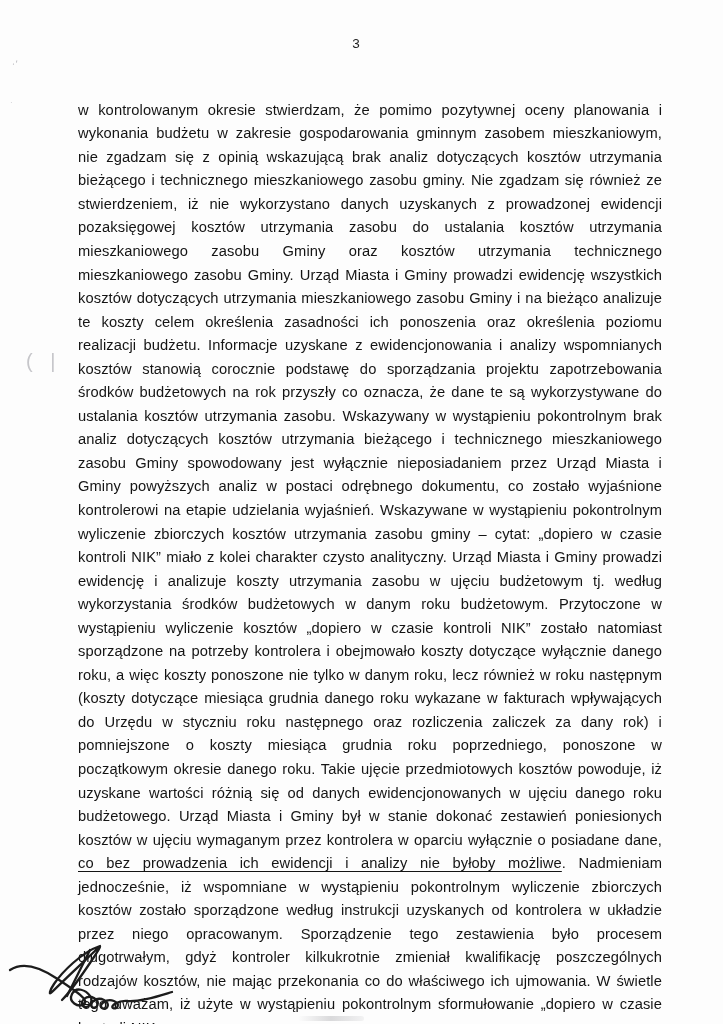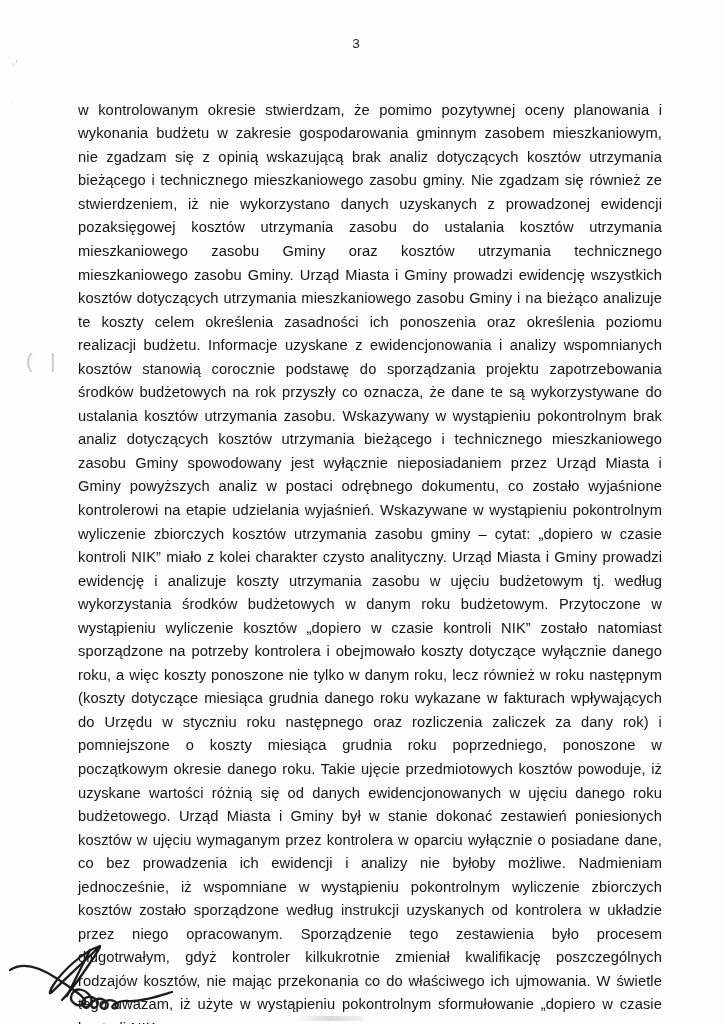--- a/index.html
+++ b/index.html
@@ -33,21 +33,21 @@
     width: 584px;
     font-size: 14.7px;
     line-height: 23.55px;
     text-align: justify;
     letter-spacing: 0.1px;
     word-spacing: 0.5px;
     color: #141414;
   }
   .run-normal { font-weight: normal; margin-top: 12px; }
   .run-bold   { font-weight: normal; }
-  .run-underline { text-underline-offset: 3px; }
+  .run-underline { text-decoration: underline; text-underline-offset: 3px; }
   .signature {
     position: absolute;
     left: 4px;
     top: 938px;
     width: 190px;
     height: 86px;
   }
   .artifact {
     position: absolute;
     color: #b9b9bc;

